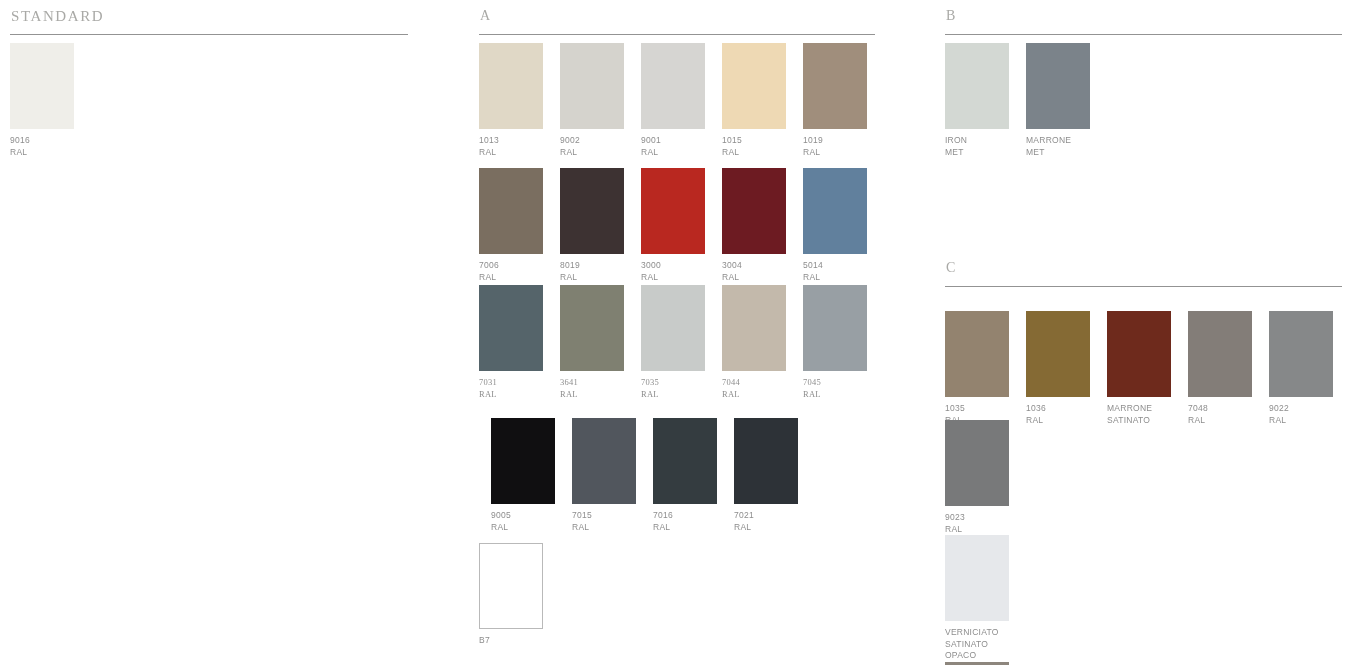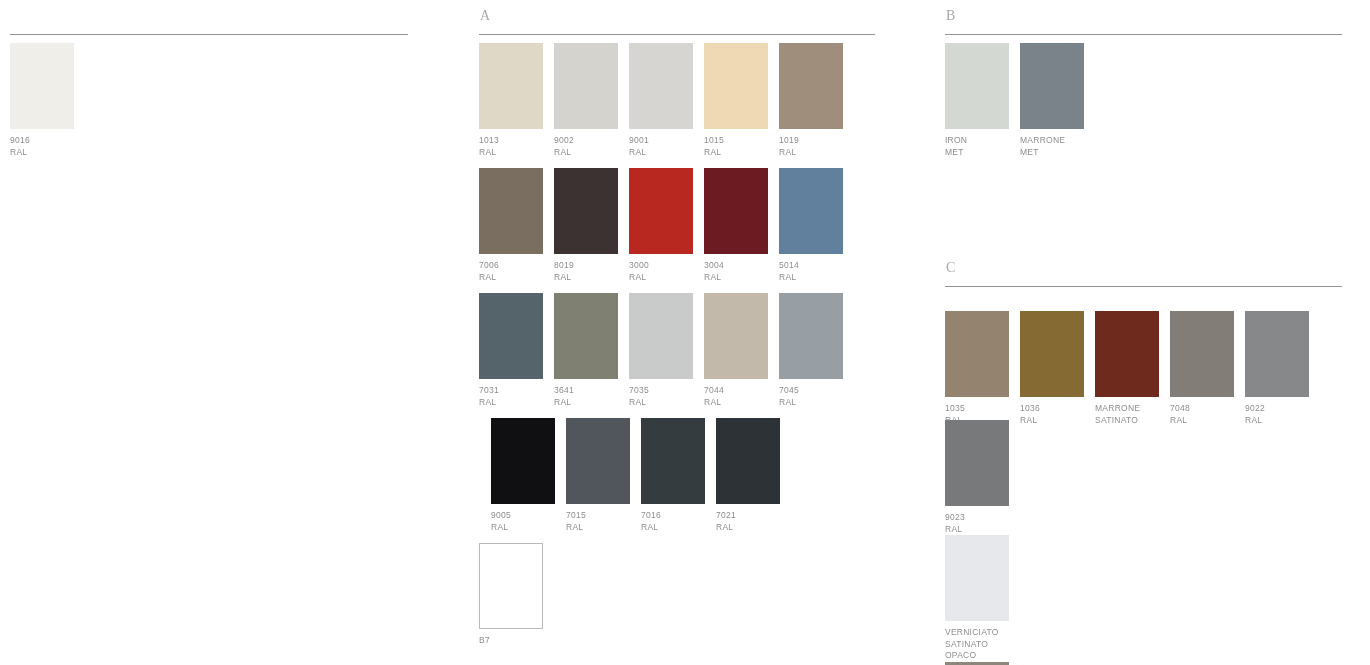--- a/index.html
+++ b/index.html
@@ -53,21 +53,21 @@
   }
 
   .swatch-row {
     display: flex;
     position: absolute;
     left: 0;
   }
 
   .swatch-cell {
     width: 64px;
-    margin-right: 11px;
+    margin-right: 17px;
     position: relative;
   }
 
   .swatch-chip {
     width: 64px;
     height: 86px;
     display: block;
   }
 
   .swatch-chip.outlined {
@@ -104,20 +104,21 @@
 
   #section-c { left: 945px; top: 258px; width: 397px; }
   #section-c .section-rule { width: 397px; }
   #section-c .swatch-rows { top: 37px; }
 </style>
 </head>
 <body>
 
 <div class="section" id="section-standard">
   <div class="section-header">
+    <div class="section-title">STANDARD</div>
     <div class="section-rule"></div>
   </div>
   <div class="swatch-rows">
       <div class="swatch-row" style="top: 0px;">
         <div class="swatch-cell">
           <div class="swatch-chip" style="background: rgb(239, 238, 233);"></div>
           <div class="swatch-label"><span class="l1">9016</span><span class="l2">RAL</span></div>
         </div>
       </div>
     </div>
@@ -166,21 +167,21 @@
         </div>
         <div class="swatch-cell">
           <div class="swatch-chip" style="background: rgb(109, 27, 34);"></div>
           <div class="swatch-label"><span class="l1">3004</span><span class="l2">RAL</span></div>
         </div>
         <div class="swatch-cell">
           <div class="swatch-chip" style="background: rgb(97, 128, 157);"></div>
           <div class="swatch-label"><span class="l1">5014</span><span class="l2">RAL</span></div>
         </div>
       </div>
-      <div class="swatch-row" style="top: 250px;">
+      <div class="swatch-row" style="top: 242px; font-family: Liberation Serif, serif;">
         <div class="swatch-cell">
           <div class="swatch-chip" style="background: rgb(85, 100, 106);"></div>
           <div class="swatch-label"><span class="l1">7031</span><span class="l2">RAL</span></div>
         </div>
         <div class="swatch-cell">
           <div class="swatch-chip" style="background: rgb(127, 128, 113);"></div>
           <div class="swatch-label"><span class="l1">3641</span><span class="l2">RAL</span></div>
         </div>
         <div class="swatch-cell">
           <div class="swatch-chip" style="background: rgb(200, 203, 201);"></div>

